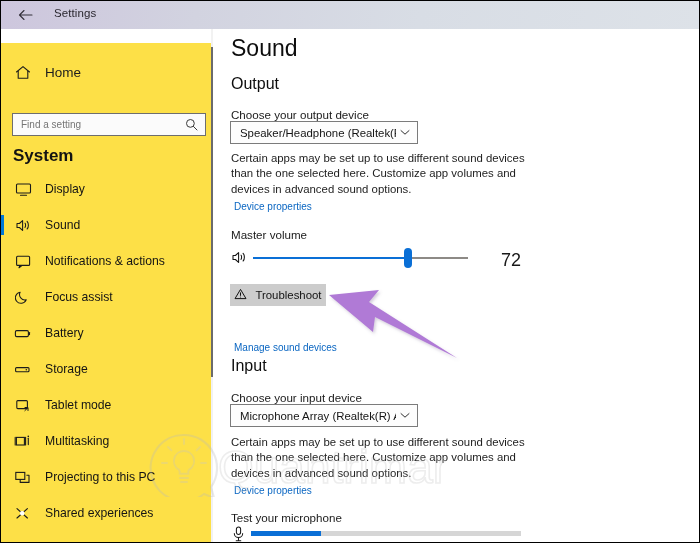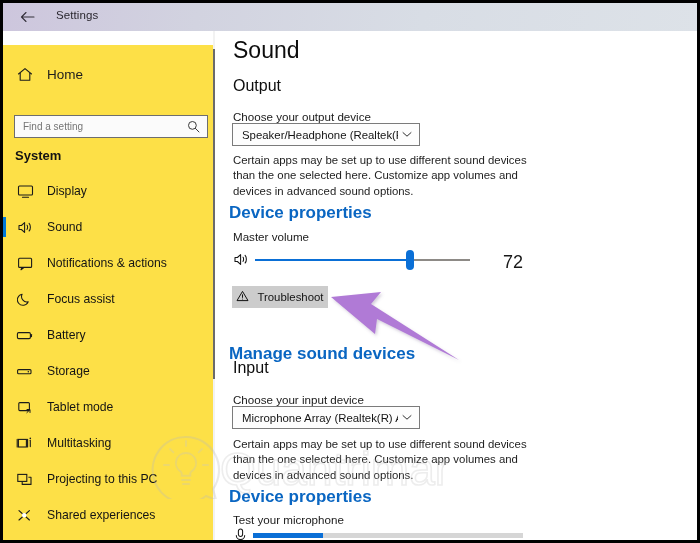--- a/index.html
+++ b/index.html
@@ -7,21 +7,21 @@
     margin: 0; padding: 0;
     width: 700px; height: 543px;
     overflow: hidden;
     font-family: "Liberation Sans", sans-serif;
     background: #ffffff;
   }
   #app {
     position: relative;
     width: 700px; height: 543px;
     background: #ffffff;
-    border: 3px solid #000000;
+    border: 1px solid #000000;
     overflow: hidden;
   }
 
   
   #titlebar {
     position: absolute; left: 0; top: 0;
     width: 698px; height: 28px;
     background: linear-gradient(100deg, #cdc6dd 0%, #d2d3e0 28%, #d8dde5 60%, #dde2e8 100%);
   }
   #back-btn {
@@ -77,21 +77,21 @@
     font-size: 10px; color: #4a4a4a;
     padding: 0 6px 0 8px; width: 168px; height: 21px;
   }
   #search-icon {
     width: 20px; display: flex; justify-content: center; align-items: center;
     color: #3a3a3a;
   }
 
   #cat-title {
     position: absolute; left: 12px; top: 103px;
-    font-size: 13px; font-weight: bold; color: #131313;
+    font-size: 17px; font-weight: bold; color: #131313;
   }
 
   #navlist { position: absolute; left: 0; top: 128px; width: 212px; }
   .nav-item {
     position: relative;
     height: 36px;
     display: flex; align-items: center;
     cursor: pointer;
   }
   .nav-item .sel {
@@ -137,22 +137,22 @@
   }
   .combo .cv { font-size: 11.4px; color: #141414; white-space: nowrap; overflow: hidden; }
   .combo .chev { color: #2f2f2f; font-size: 9px; margin-left: 4px; }
 
   .body-para {
     position: absolute; left: 17px;
     width: 300px;
     font-size: 11.4px; color: #1d1d1d; line-height: 15.4px;
   }
   .link {
-    position: absolute; left: 13px;
-    font-size: 17px; color: #0a66c2; cursor: pointer; font-weight: bold;
+    position: absolute; left: 20px;
+    font-size: 10px; color: #0a66c2; cursor: pointer;
   }
 
   
   #vol-icon { position: absolute; left: 230px; top: 249px; color: #141414; }
   #vol-track {
     position: absolute; left: 252px; top: 256px;
     width: 215px; height: 2px; background: #8d8a86;
     cursor: pointer;
   }
   #vol-fill {

